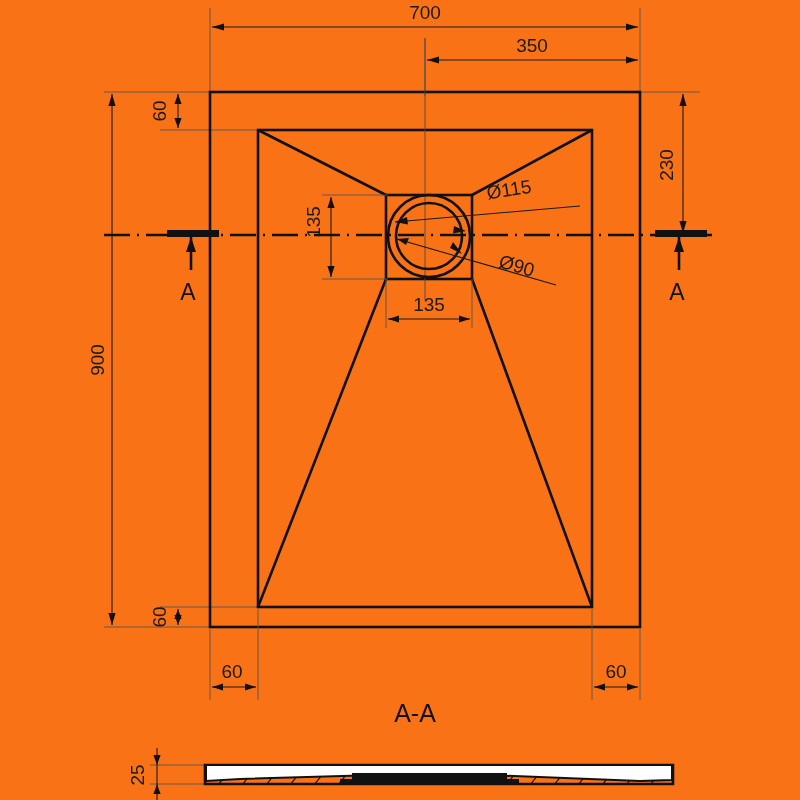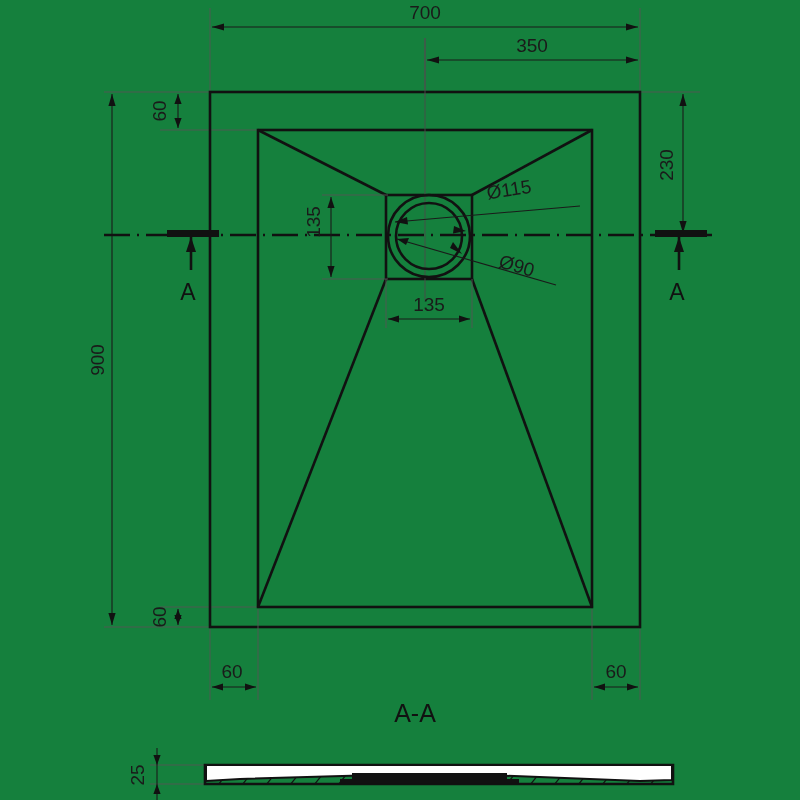--- a/index.html
+++ b/index.html
@@ -4,21 +4,21 @@
 <style>
   html, body {
     margin: 0;
     padding: 0;
     background: #ffffff;
   }
   #drawing-root {
     position: relative;
     width: 800px;
     height: 800px;
-    background: #15803d;
+    background: #f97316;
     font-family: "Liberation Sans", sans-serif;
     overflow: hidden;
   }
   svg { display: block; }
   .dim-text {
     font-family: "Liberation Sans", sans-serif;
     font-size: 19px;
     fill: #1a1a1a;
   }
   .section-letter {

